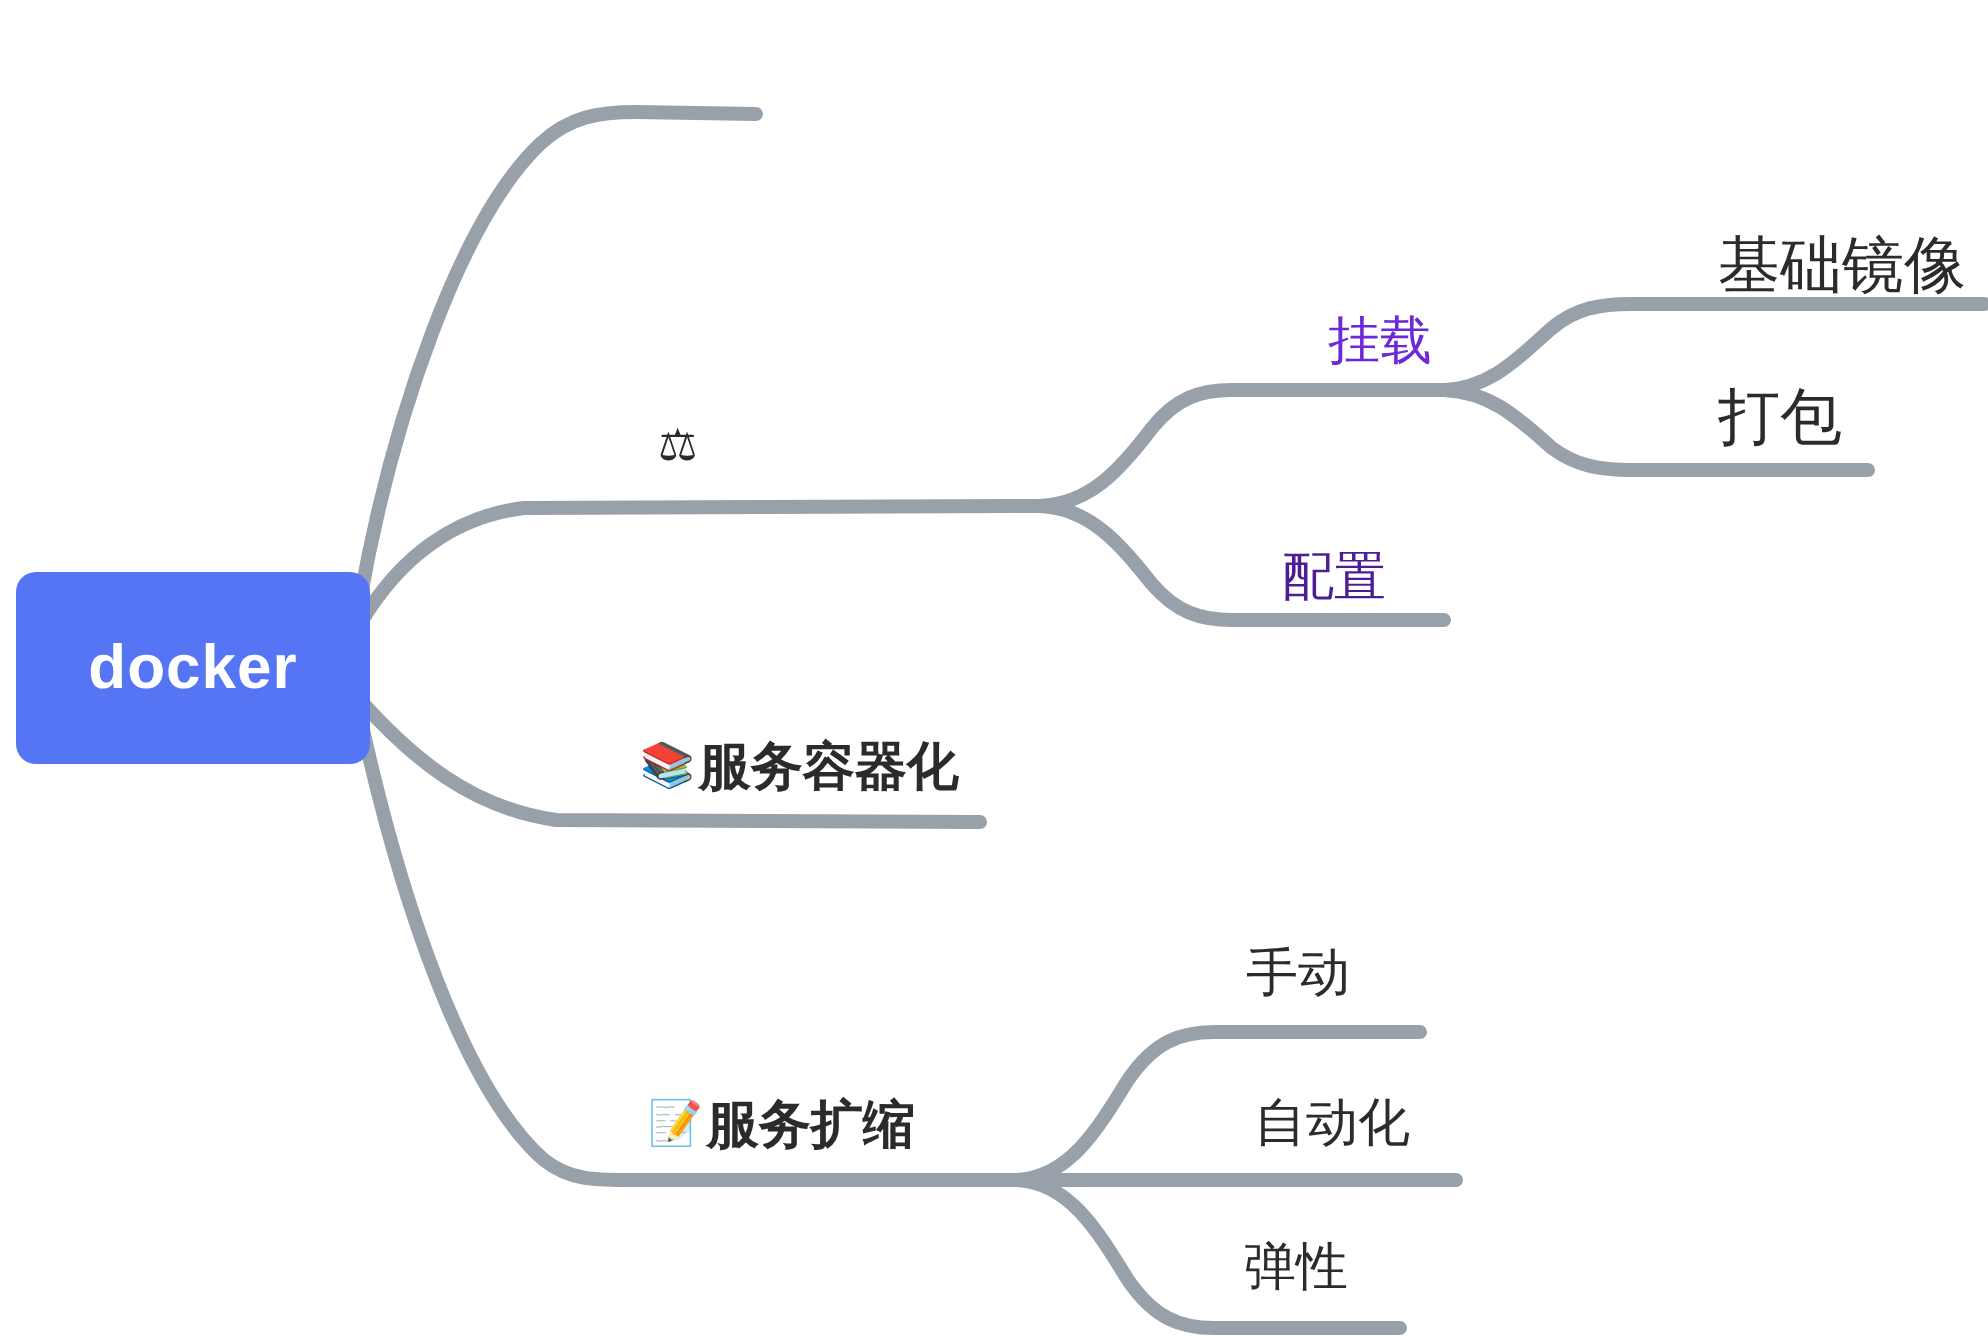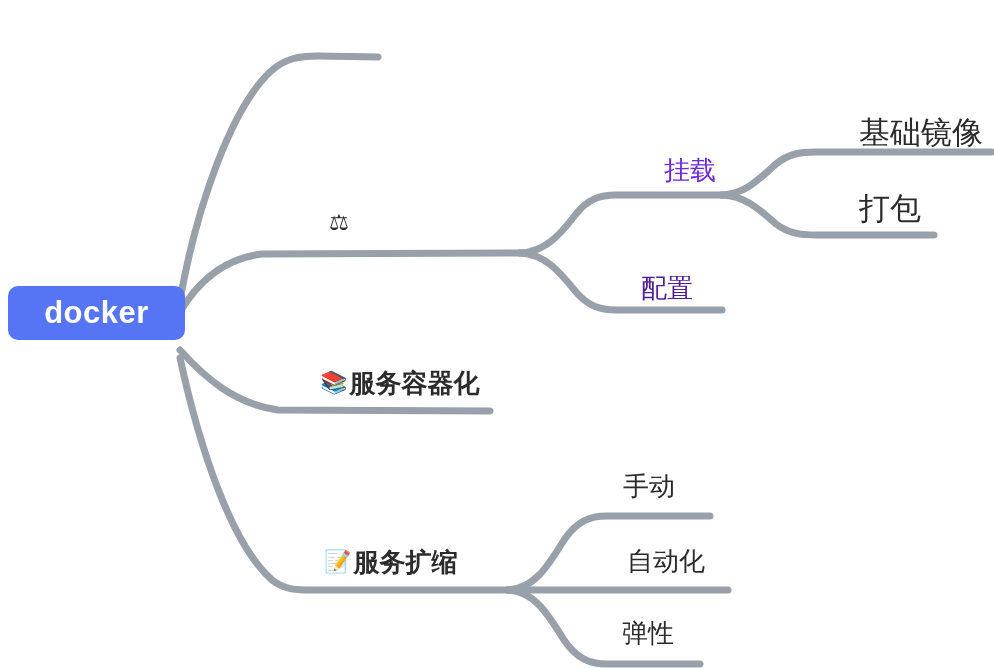--- a/index.html
+++ b/index.html
@@ -36,21 +36,21 @@
     display: inline-block;
     margin-right: 2px;
     line-height: 1;
   }
   
   #root-node {
     position: absolute;
     left: 8px;
     top: 286px;
     width: 177px;
-    height: 54px;
+    height: 96px;
     border-radius: 10px;
     display: flex;
     align-items: center;
     justify-content: center;
     box-sizing: border-box;
   }
   #root-node-label {
     color: #ffffff;
     font-size: 31px;
     font-weight: bold;

